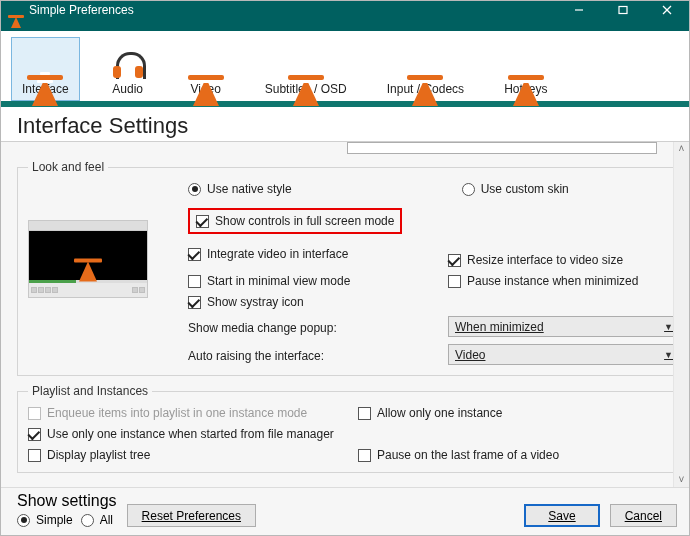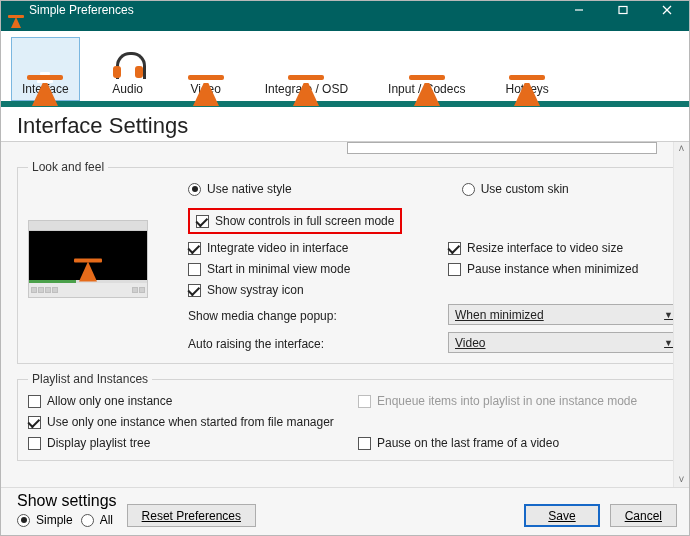--- a/index.html
+++ b/index.html
@@ -303,21 +303,21 @@
     <div class="tab">
       <div class="icon-slot">
         <span class="cone big"><span class="tri"></span><span class="stripe s1"></span><span class="stripe s2"></span><span class="base"></span></span>
       </div>
       <span class="label">Video</span>
     </div>
     <div class="tab">
       <div class="icon-slot">
         <span class="cone big"><span class="tri"></span><span class="stripe s1"></span><span class="stripe s2"></span><span class="base"></span></span>
       </div>
-      <span class="label">Integrate / OSD</span>
+      <span class="label">Subtitles / OSD</span>
     </div>
     <div class="tab">
       <div class="icon-slot">
         <span class="cone big"><span class="tri"></span><span class="stripe s1"></span><span class="stripe s2"></span><span class="base"></span></span>
       </div>
       <span class="label">Input / Codecs</span>
     </div>
     <div class="tab">
       <div class="icon-slot">
         <span class="cone big"><span class="tri"></span><span class="stripe s1"></span><span class="stripe s2"></span><span class="base"></span></span>
@@ -376,21 +376,21 @@
                 <span>Show controls in full screen mode</span>
               </label>
             </div>
           </div>
           <div style="grid-column:3; grid-row:1;"></div>
 
           <label class="check" style="grid-column:2; grid-row:2;">
             <span class="c on"></span>
             <span>Integrate video in interface</span>
           </label>
-          <label class="check" style="grid-column:3; grid-row:2;">
+          <label class="check" style="grid-column:3; grid-row:2;margin-top:12px;">
             <span class="c on"></span>
             <span>Resize interface to video size</span>
           </label>
 
           <label class="check" style="grid-column:2; grid-row:3;">
             <span class="c"></span>
             <span>Start in minimal view mode</span>
           </label>
           <label class="check" style="grid-column:3; grid-row:3;">
             <span class="c"></span>
@@ -413,27 +413,27 @@
           <div class="row-control dd" style="grid-row:6;">
             <span>Video</span>
             <span class="caret">▼</span>
           </div>
         </div>
       </fieldset>
 
       <fieldset class="group">
         <legend>Playlist and Instances</legend>
         <div class="playlist-grid">
+          <label class="check disabled">
+            <span class="c"></span>
+            <span>Enqueue items into playlist in one instance mode</span>
+          </label>
           <label class="check">
             <span class="c"></span>
             <span>Allow only one instance</span>
-          </label>
-          <label class="check disabled">
-            <span class="c"></span>
-            <span>Enqueue items into playlist in one instance mode</span>
           </label>
 
           <label class="check" style="grid-column:1 / span 2;">
             <span class="c on"></span>
             <span>Use only one instance when started from file manager</span>
           </label>
 
           <label class="check">
             <span class="c"></span>
             <span>Display playlist tree</span>

